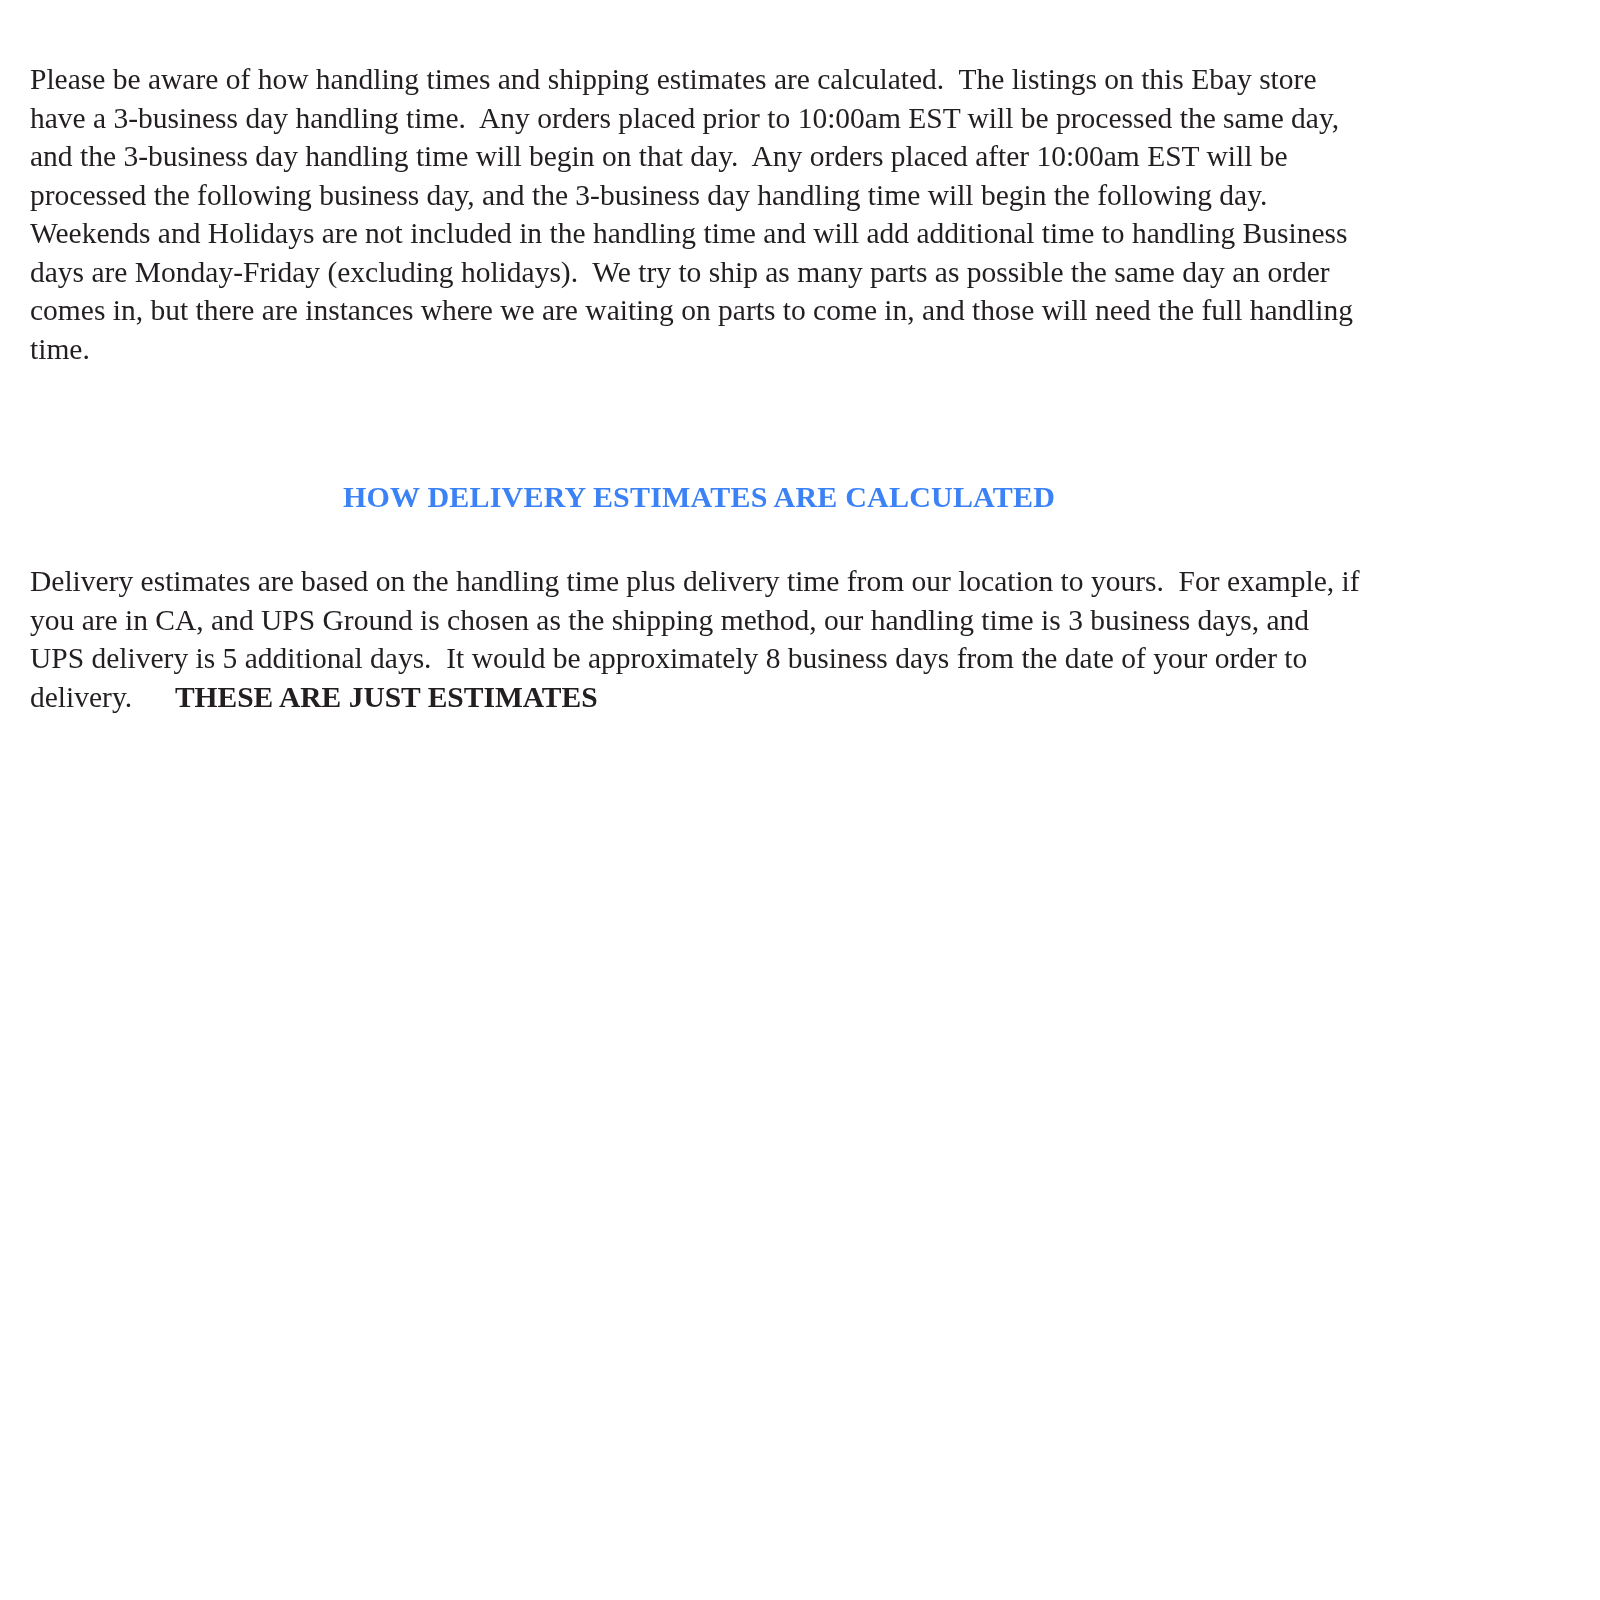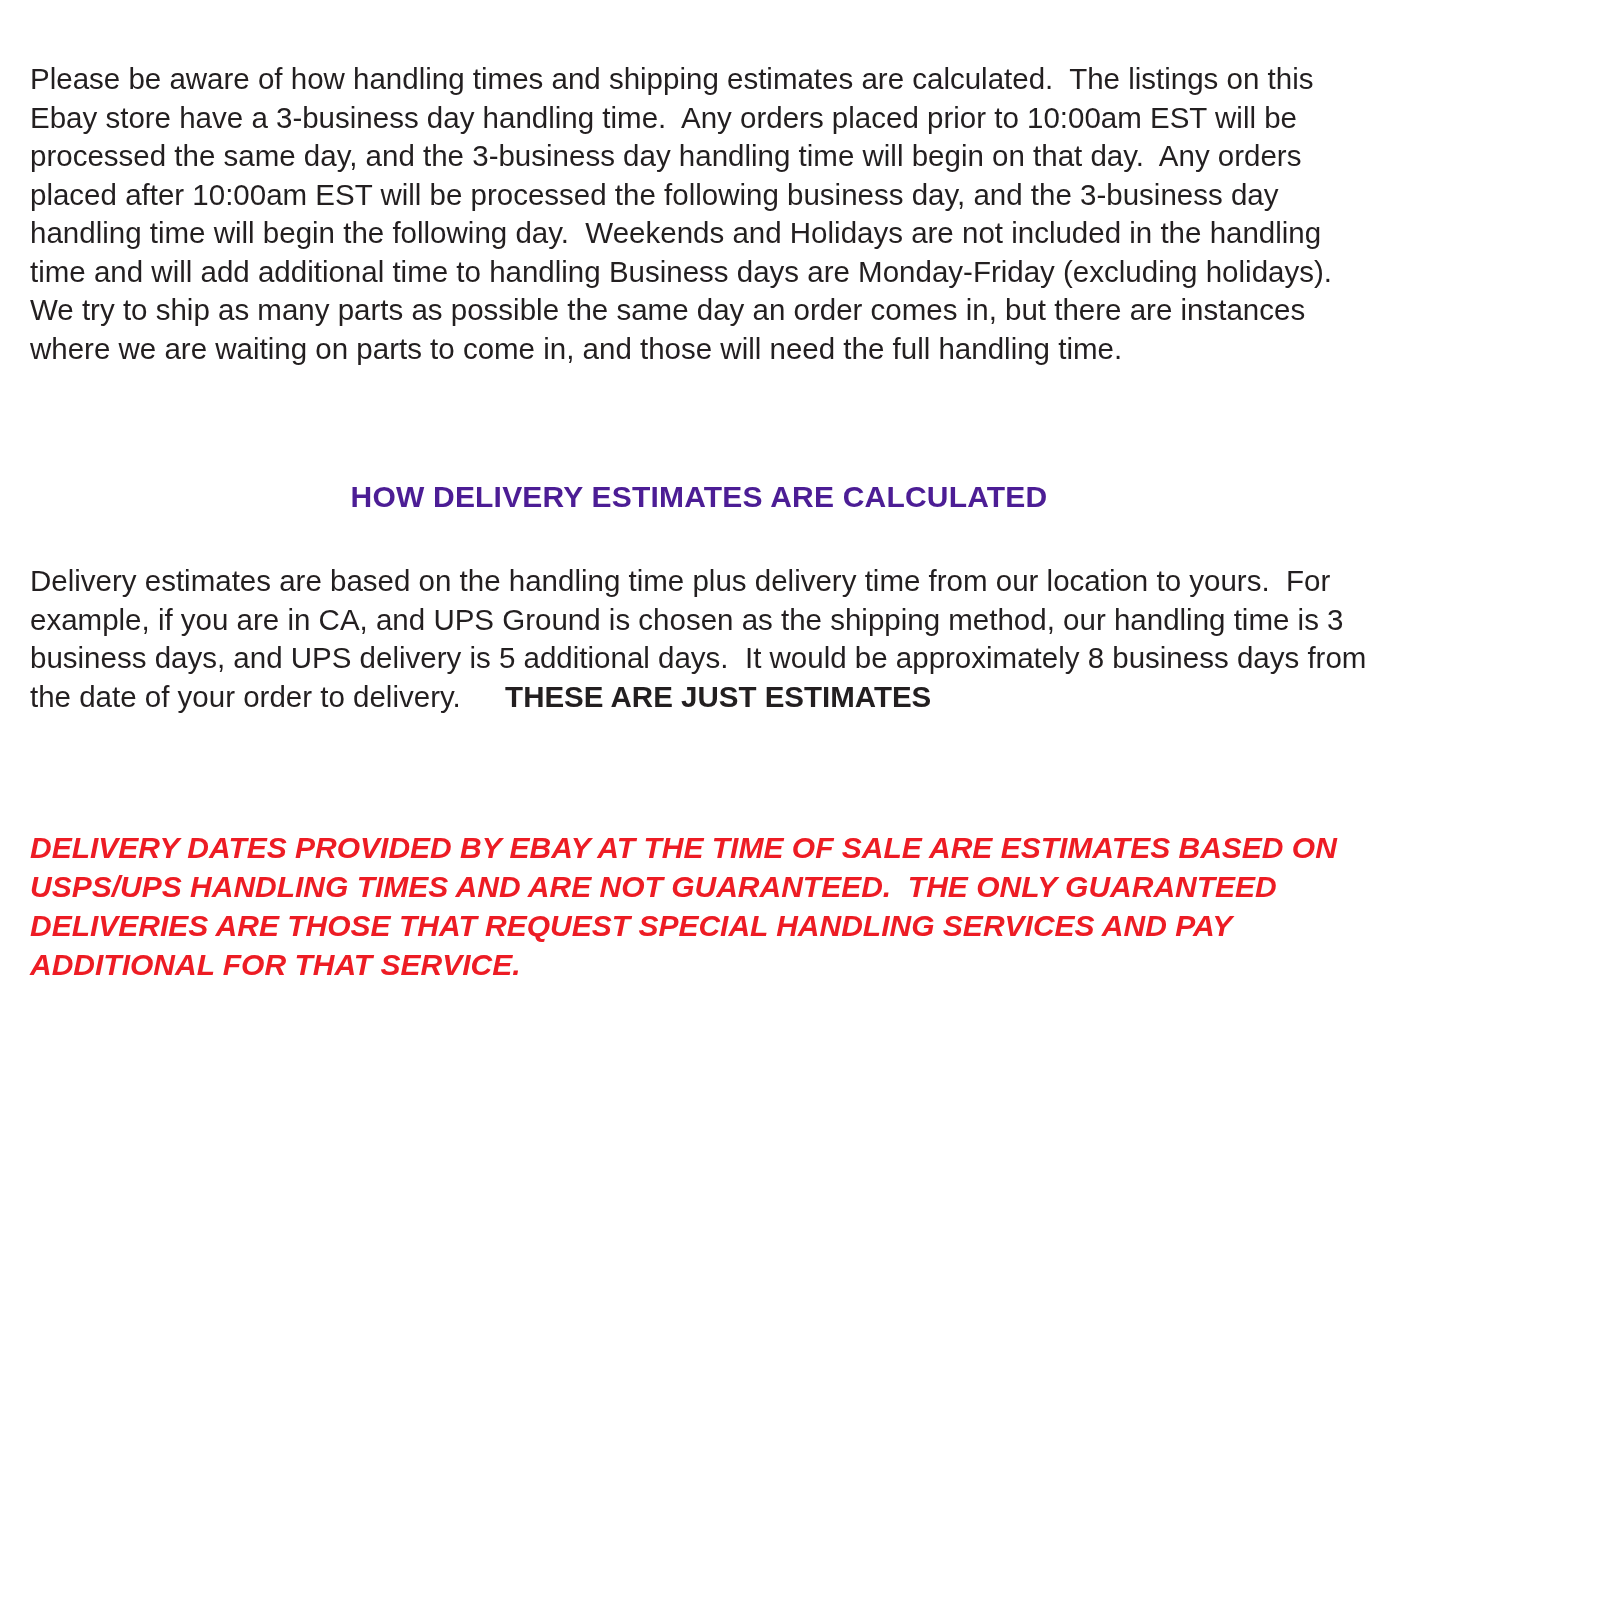--- a/index.html
+++ b/index.html
@@ -6,39 +6,39 @@
     margin: 0;
     padding: 0;
     background: #ffffff;
   }
   .page {
     position: relative;
     width: 1408px;
     height: 1600px;
     background: #ffffff;
     overflow: hidden;
-    font-family: Liberation Sans, sans-serif;
+    font-family: Liberation Serif, serif;
     color: #231f20;
     box-sizing: border-box;
     padding: 60px 40px 0 30px;
   }
   .para {
     margin: 0;
     font-size: 29.5px;
     line-height: 38.5px;
     white-space: pre-wrap;
     color: #231f20;
   }
   .heading {
     margin: 110px 0 46px 0;
     text-align: center;
     font-size: 30px;
     line-height: 38px;
     font-weight: bold;
-    color: #4c1d95;
+    color: #3b82f6;
     letter-spacing: 0.2px;
   }
   .bold-inline {
     font-weight: bold;
     margin-left: 28px;
   }
   .red-disclaimer {
     margin: 112px 0 0 0;
     font-size: 30px;
     line-height: 39px;
@@ -52,15 +52,14 @@
 <body>
 
 <div class="page">
 
   <p class="para">Please be aware of how handling times and shipping estimates are calculated.  The listings on this Ebay store have a 3-business day handling time.  Any orders placed prior to 10:00am EST will be processed the same day, and the 3-business day handling time will begin on that day.  Any orders placed after 10:00am EST will be processed the following business day, and the 3-business day handling time will begin the following day.  Weekends and Holidays are not included in the handling time and will add additional time to handling Business days are Monday-Friday (excluding holidays).  We try to ship as many parts as possible the same day an order comes in, but there are instances where we are waiting on parts to come in, and those will need the full handling time.</p>
 
   <h2 class="heading">HOW DELIVERY ESTIMATES ARE CALCULATED</h2>
 
   <p class="para"><span>Delivery estimates are based on the handling time plus delivery time from our location to yours.  For example, if you are in CA, and UPS Ground is chosen as the shipping method, our handling time is 3 business days, and UPS delivery is 5 additional days.  It would be approximately 8 business days from the date of your order to delivery.  </span><span class="bold-inline">THESE ARE JUST ESTIMATES</span></p>
 
-  <p class="red-disclaimer">DELIVERY DATES PROVIDED BY EBAY AT THE TIME OF SALE ARE ESTIMATES BASED ON USPS/UPS HANDLING TIMES AND ARE NOT GUARANTEED.  THE ONLY GUARANTEED DELIVERIES ARE THOSE THAT REQUEST SPECIAL HANDLING SERVICES AND PAY ADDITIONAL FOR THAT SERVICE.</p>
 
 </div>
 
 </body></html>

